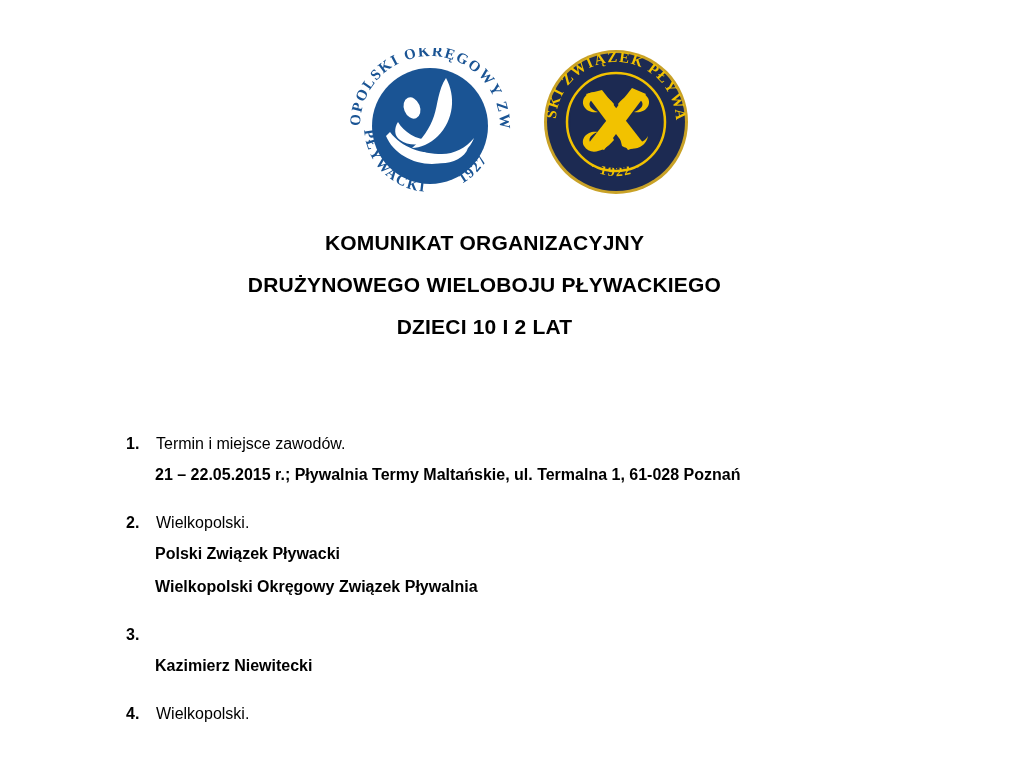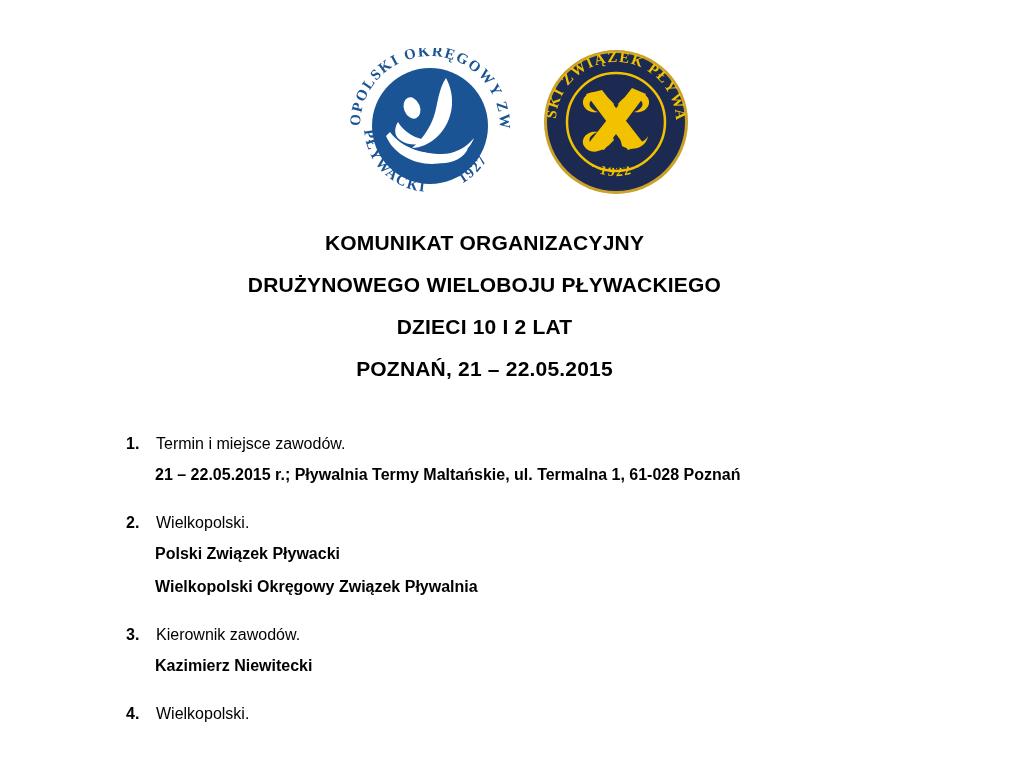--- a/index.html
+++ b/index.html
@@ -173,21 +173,20 @@
           <path d="M 80,90 C 92,98 104,96 108,88 C 106,100 92,104 82,98 Z"></path>
         </g>
       </svg>
     </div>
   </div>
 
   <div class="title-block">
     <div class="title-line">KOMUNIKAT ORGANIZACYJNY</div>
     <div class="title-line">DRUŻYNOWEGO WIELOBOJU PŁYWACKIEGO</div>
     <div class="title-line">DZIECI 10 I 2 LAT</div>
-    <div class="title-line">POZNAŃ, 21 – 22.05.2015</div>
   </div>
 
   <div class="content">
 
     <div class="section">
       <div class="section-head">
         <span class="section-num">1.</span>
         <span class="section-title">Termin i miejsce zawodów.</span>
       </div>
       <div class="section-line">21 – 22.05.2015 r.; Pływalnia Termy Maltańskie, ul. Termalna 1, 61-028 Poznań</div>
@@ -198,21 +197,20 @@
         <span class="section-num">2.</span>
         <span class="section-title">Wielkopolski.</span>
       </div>
       <div class="section-line">Polski Związek Pływacki</div>
       <div class="section-line">Wielkopolski Okręgowy Związek Pływalnia</div>
     </div>
 
     <div class="section">
       <div class="section-head">
         <span class="section-num">3.</span>
-        <span class="section-title">Kierownik zawodów.</span>
       </div>
       <div class="section-line">Kazimierz Niewitecki</div>
     </div>
 
     <div class="section">
       <div class="section-head">
         <span class="section-num">4.</span>
         <span class="section-title">Wielkopolski.</span>
       </div>
     </div>

